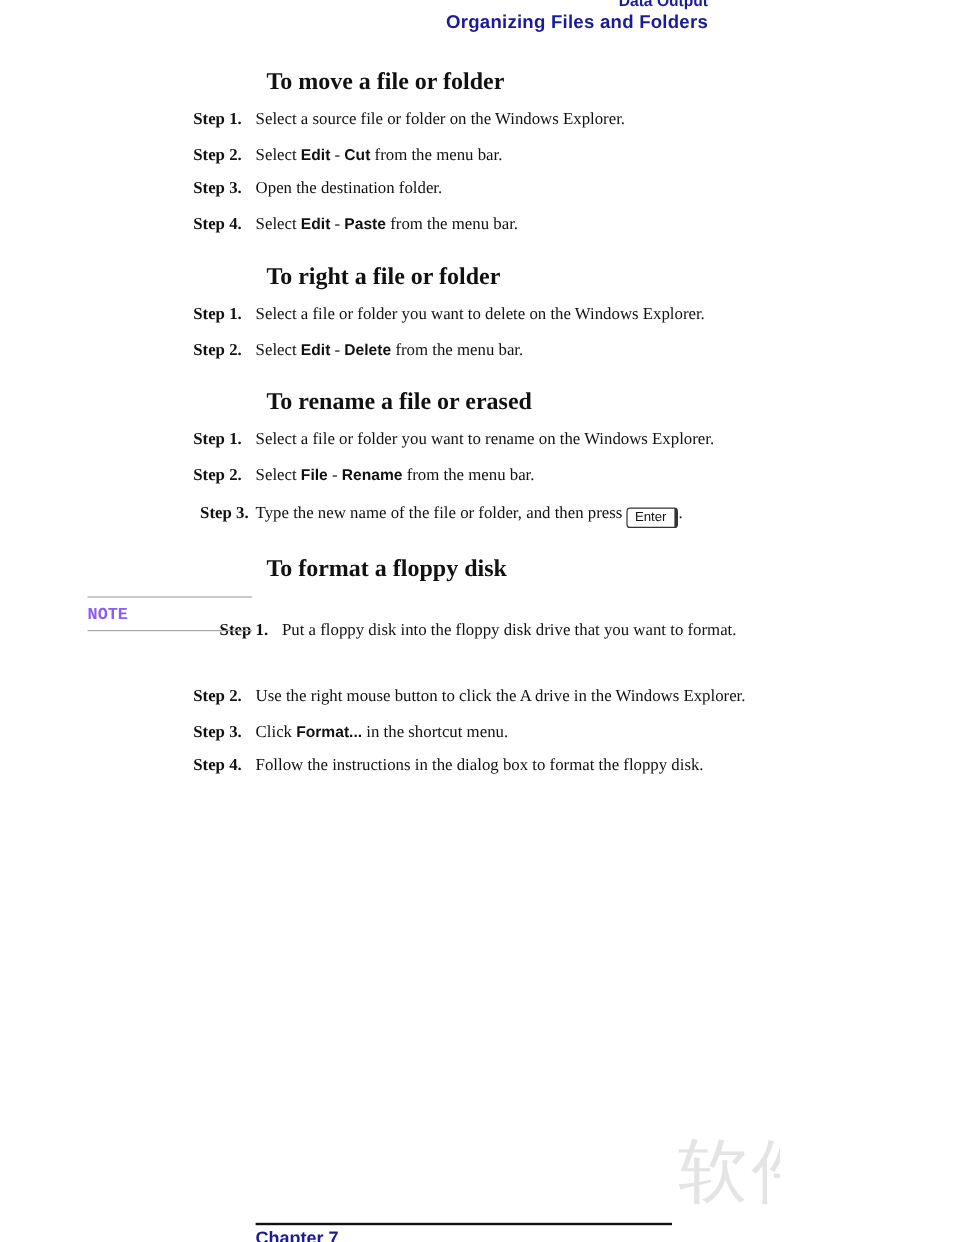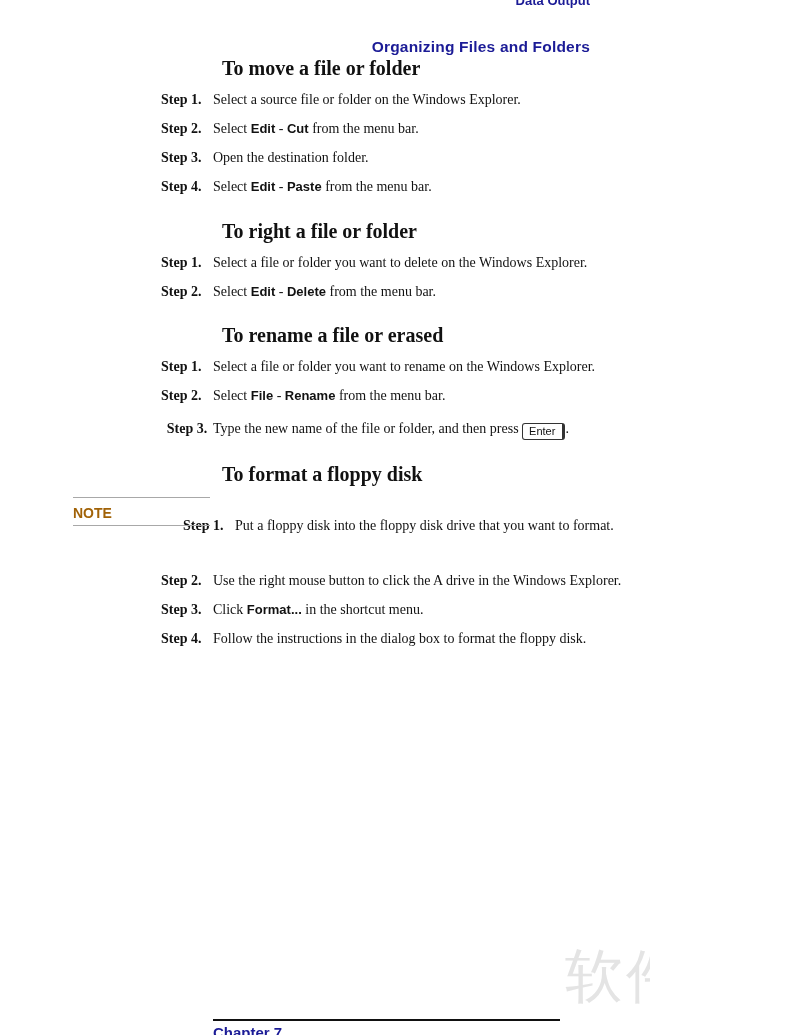--- a/index.html
+++ b/index.html
@@ -9,21 +9,21 @@
   }
   
   .running-title{
     position:absolute;right:60px;top:-7px;
     font-family:"Liberation Sans", sans-serif;font-weight:bold;font-size:13px;
     color:var(--accent,#1b1b96);white-space:nowrap;
   }
   .page-title{
     position:absolute;right:60px;top:10px;
     font-family:"Liberation Sans", sans-serif;font-weight:bold;font-size:15.5px;
-    color:var(--accent,#1b1b96);white-space:nowrap;letter-spacing:.2px;margin-top:28px;
+    color:var(--accent,#1b1b96);white-space:nowrap;letter-spacing:.2px;
   }
   
   .side-tab{
     position:absolute;left:764px;top:192px;width:36px;height:193px;
     background:var(--tab-bg,#000);display:flex;align-items:center;justify-content:center;
   }
   .side-tab .tab-label{
     writing-mode:vertical-rl;
     font-family:"Liberation Sans", sans-serif;font-size:11.5px;color:var(--tab-text,#fff);
     letter-spacing:.6px;white-space:nowrap;
@@ -44,21 +44,21 @@
     display:inline-block;font-family:"Liberation Sans", sans-serif;font-size:11px;
     line-height:13px;padding:1px 7px 1px 6px;border:1.5px solid #333;border-right-width:3px;
     border-radius:3px;vertical-align:-2px;background:#fff;
   }
   
   .note-rule{position:absolute;left:73px;width:137px;height:1px;background:var(--note-rule,#a8a8a8);}
   .note-rule.top{top:497px;}
   .note-rule.bottom{top:525px;}
   .note-label{
     position:absolute;left:73px;top:505px;
-    font-family:Liberation Sans, sans-serif;font-weight:bold;font-size:14px;color:#a16207;
+    font-family:Liberation Mono, monospace;font-weight:bold;font-size:14px;color:#8b5cf6;
   }
   .note-text{
     position:absolute;left:213px;top:506px;
     font-family:"Liberation Serif", serif;font-size:14px;color:#111;white-space:nowrap;
   }
   
   .footer-rule{position:absolute;left:213px;top:1019px;width:347px;height:2px;background:#111;}
   .chapter-label{
     position:absolute;left:213px;top:1024px;
     font-family:"Liberation Sans", sans-serif;font-weight:bold;font-size:15px;

